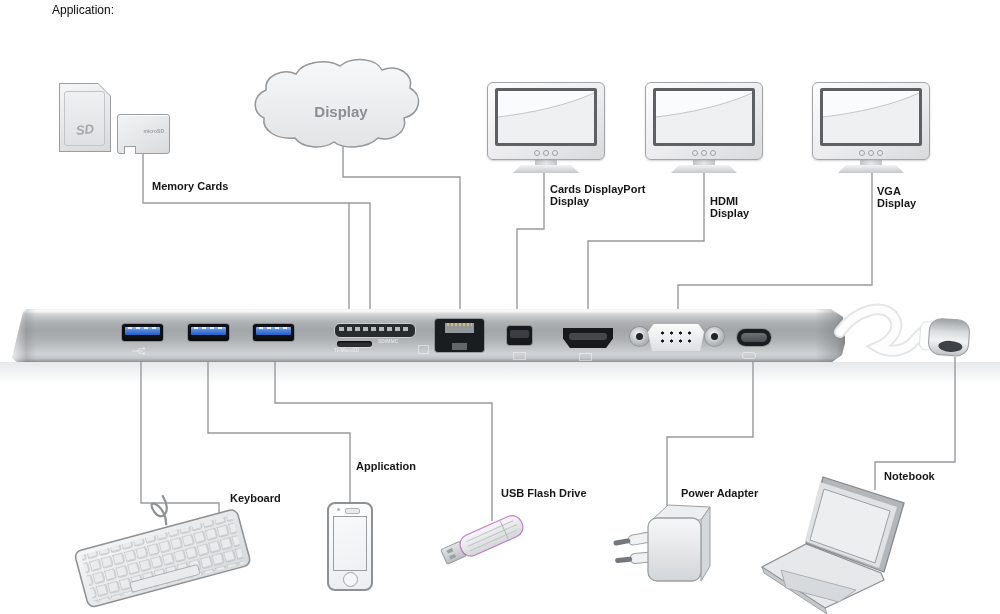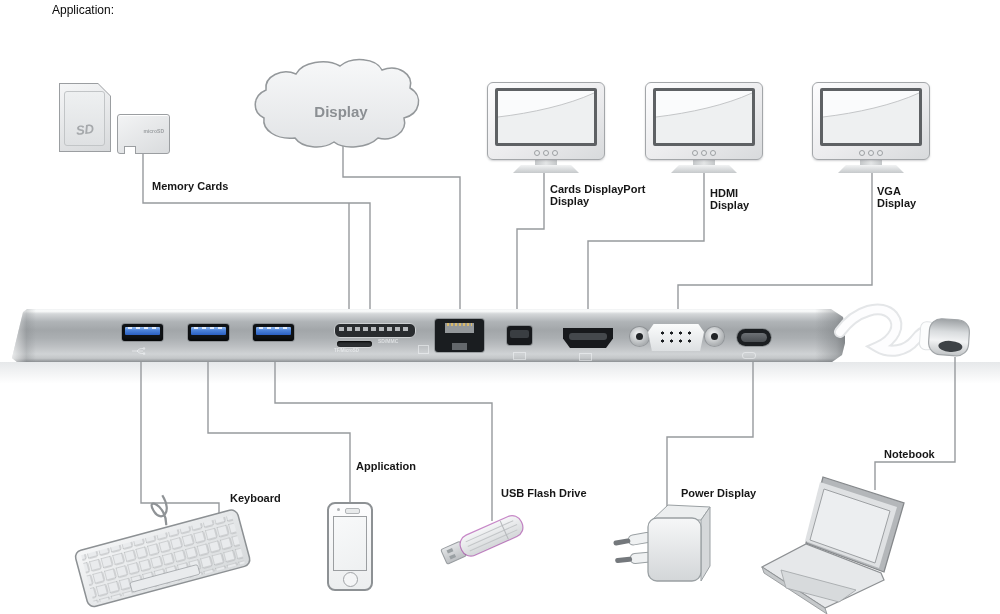--- a/index.html
+++ b/index.html
@@ -329,27 +329,27 @@
     <div class="scr"></div>
     <div class="home"></div>
   </div>
 
   <div class="cloud-lbl">Display</div>
   <div class="lbl" style="left:152px;top:181px">Memory Cards</div>
   <div class="lbl" style="left:550px;top:184px">
     <div>Cards DisplayPort</div>
     <div>Display</div>
   </div>
-  <div class="lbl" style="left:710px;top:188px">
+  <div class="lbl" style="left:710px;top:196px">
     <div>HDMI</div>
     <div>Display</div>
   </div>
   <div class="lbl" style="left:877px;top:186px">
     <div>VGA</div>
     <div>Display</div>
   </div>
   <div class="lbl" style="left:230px;top:493px">Keyboard</div>
   <div class="lbl" style="left:356px;top:461px">Application</div>
   <div class="lbl" style="left:501px;top:488px">USB Flash Drive</div>
-  <div class="lbl" style="left:681px;top:488px">Power Display</div>
-  <div class="lbl" style="left:884px;top:449px">Notebook</div>
+  <div class="lbl" style="left:681px;top:488px">Power Adapter</div>
+  <div class="lbl" style="left:884px;top:471px">Notebook</div>
 
 </div>
 
 </body></html>

